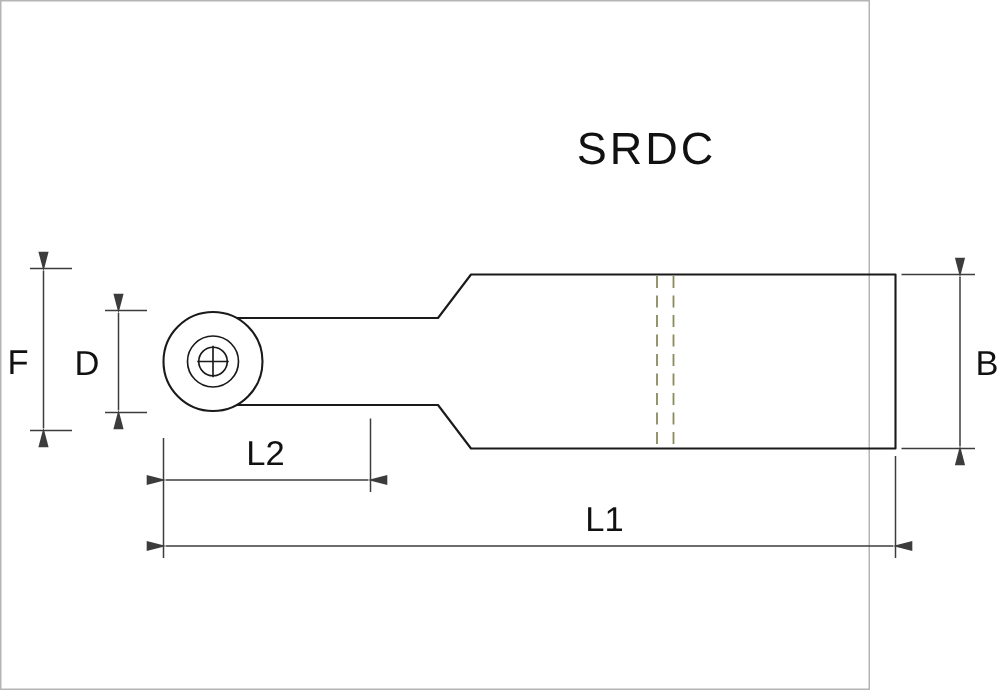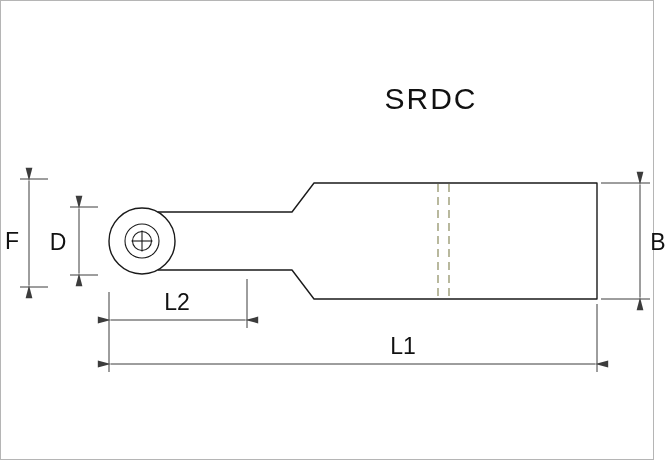--- a/index.html
+++ b/index.html
@@ -1,17 +1,17 @@
 <!DOCTYPE html>
 <html><head>
 <meta charset="utf-8">
 <style>
   html,body{margin:0;padding:0;background:#ffffff;}
   .page{
-    width:654px;height:460px;position:relative;box-sizing:border-box;
+    width:580px;height:460px;position:relative;box-sizing:border-box;
     background:#ffffff;border:1px solid #b5b5b5;
     font-family:"Liberation Sans", sans-serif;
   }
   svg{display:block;}
   .outline{stroke:#1a1a1a;stroke-width:1.4;fill:none;stroke-linejoin:round;}
   .thin{stroke:#1a1a1a;stroke-width:1.1;fill:none;}
   .dim{stroke:#3c3c3c;stroke-width:1;fill:none;}
   .ext{stroke:#3c3c3c;stroke-width:1;fill:none;}
   .break{stroke:#8a8a5e;stroke-width:1.2;fill:none;stroke-dasharray:8 5;}
   .dim-text{font-size:23px;fill:#111111;}

